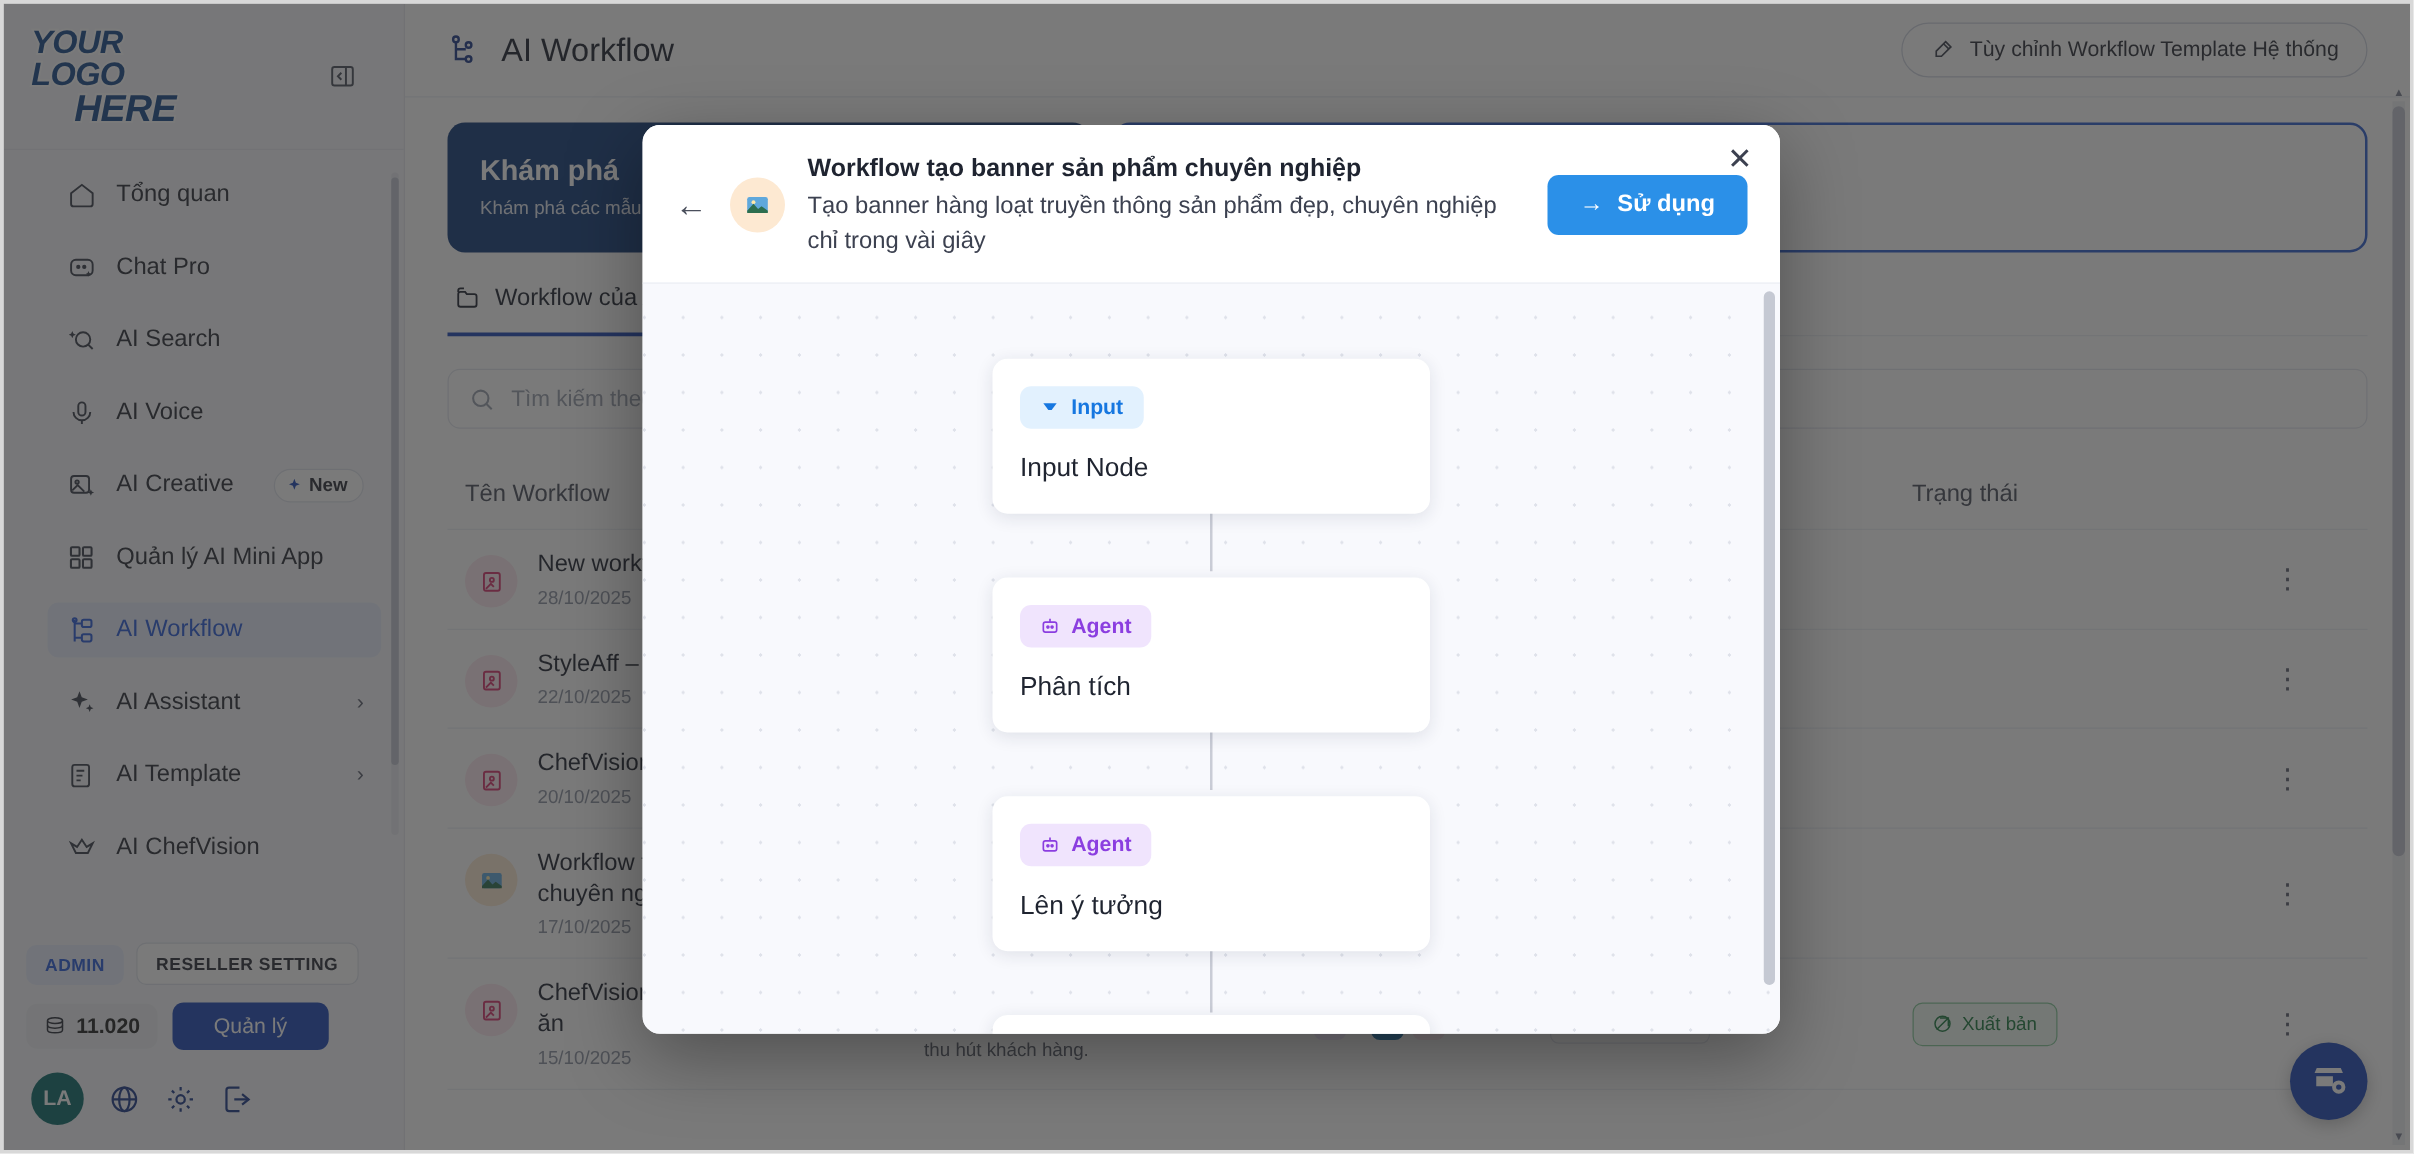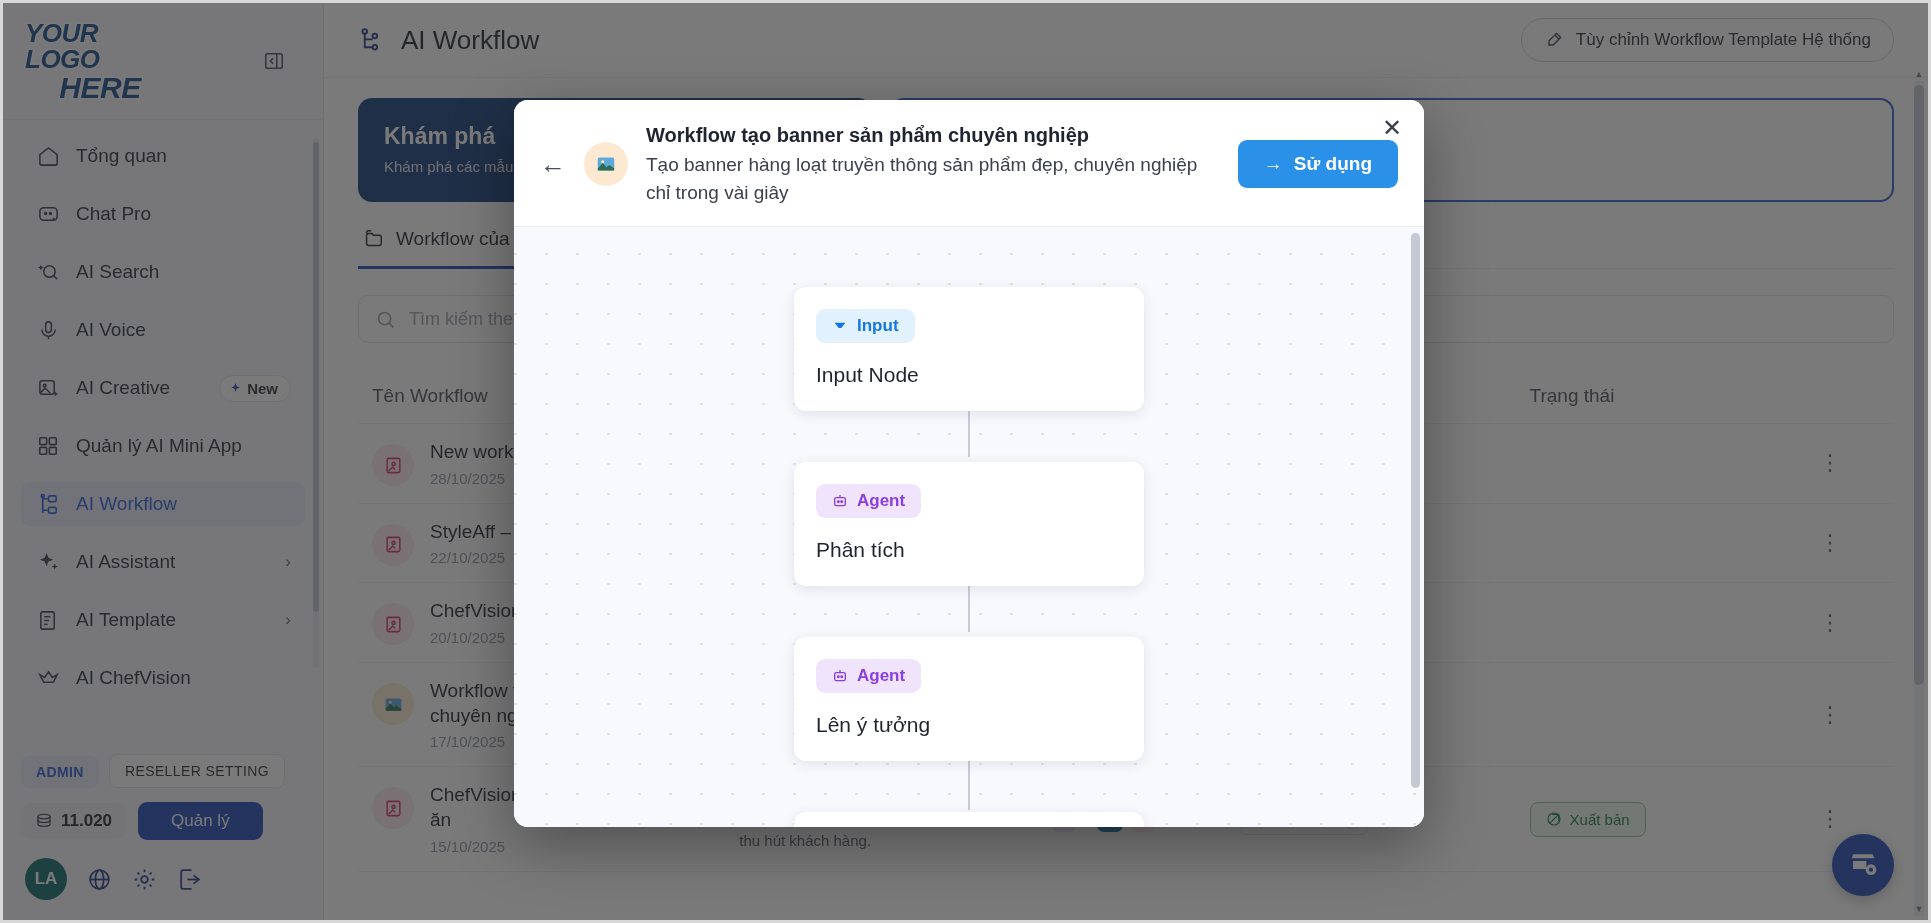--- a/index.html
+++ b/index.html
@@ -39,21 +39,21 @@
     paint-order: stroke fill;
   }
   .logo-l1 { font-size: 26px; }
   .logo-l2 { font-size: 30px; margin-top: 1px; }
   .collapse-btn {
     position: absolute; right: 32px; top: 50%; transform: translateY(-50%);
     width: 34px; height: 34px; border-radius: 8px;
     display: flex; align-items: center; justify-content: center;
     background: transparent;
   }
-  .nav { flex: 1; padding: 14px 18px 0 18px; position: relative; overflow: hidden; }
+  .nav { flex: 1; padding: 14px 18px 0 35px; position: relative; overflow: hidden; }
   .nav-item {
     display: flex; align-items: center; gap: 15px;
     height: 44px; margin-bottom: 14px;
     padding: 0 14px; border-radius: 9px;
     color: #2c2f38; font-size: 19px; cursor: pointer;
   }
   .nav-item .ico { width: 26px; height: 26px; flex: 0 0 26px; display: flex; align-items: center; justify-content: center; }
   .nav-item.active { background: #e7edfb; color: #2b5cd9; }
   .nav-item.active .ico svg { stroke: #2b5cd9; }
   .nav-label { flex: 1; white-space: nowrap; }
@@ -72,21 +72,21 @@
     position: absolute; right: 4px; top: 22px; width: 6px; height: 470px;
     background: #c2c6d2; border-radius: 3px;
   }
   .sidebar-bottom { padding: 10px 18px 0 18px; }
   .role-row { display: flex; gap: 10px; align-items: flex-end; margin-bottom: 14px; }
   .pill-admin {
     background: #e7edfb; color: #2b5cd9; font-size: 14px; font-weight: 700;
     border-radius: 8px; padding: 8px 15px; letter-spacing: .4px;
   }
   .pill-reseller {
-    border: 1px solid #dfe3ec; color: #2c2f38; font-size: 14px; font-weight: 400;
+    border: 1px solid #dfe3ec; color: #2c2f38; font-size: 14px; font-weight: 700;
     border-radius: 8px; padding: 8px 15px; letter-spacing: .4px; background:#fff;
   }
   .credit-row { display: flex; gap: 12px; align-items: center; margin-bottom: 18px; }
   .credit-chip {
     background: #eef0f5; border-radius: 9px; padding: 8px 14px;
     display: flex; align-items: center; gap: 8px;
     font-size: 17px; font-weight: 700; color: #222;
   }
   .btn-manage {
     background: #1e49b8; color: #fff; border-radius: 9px;

